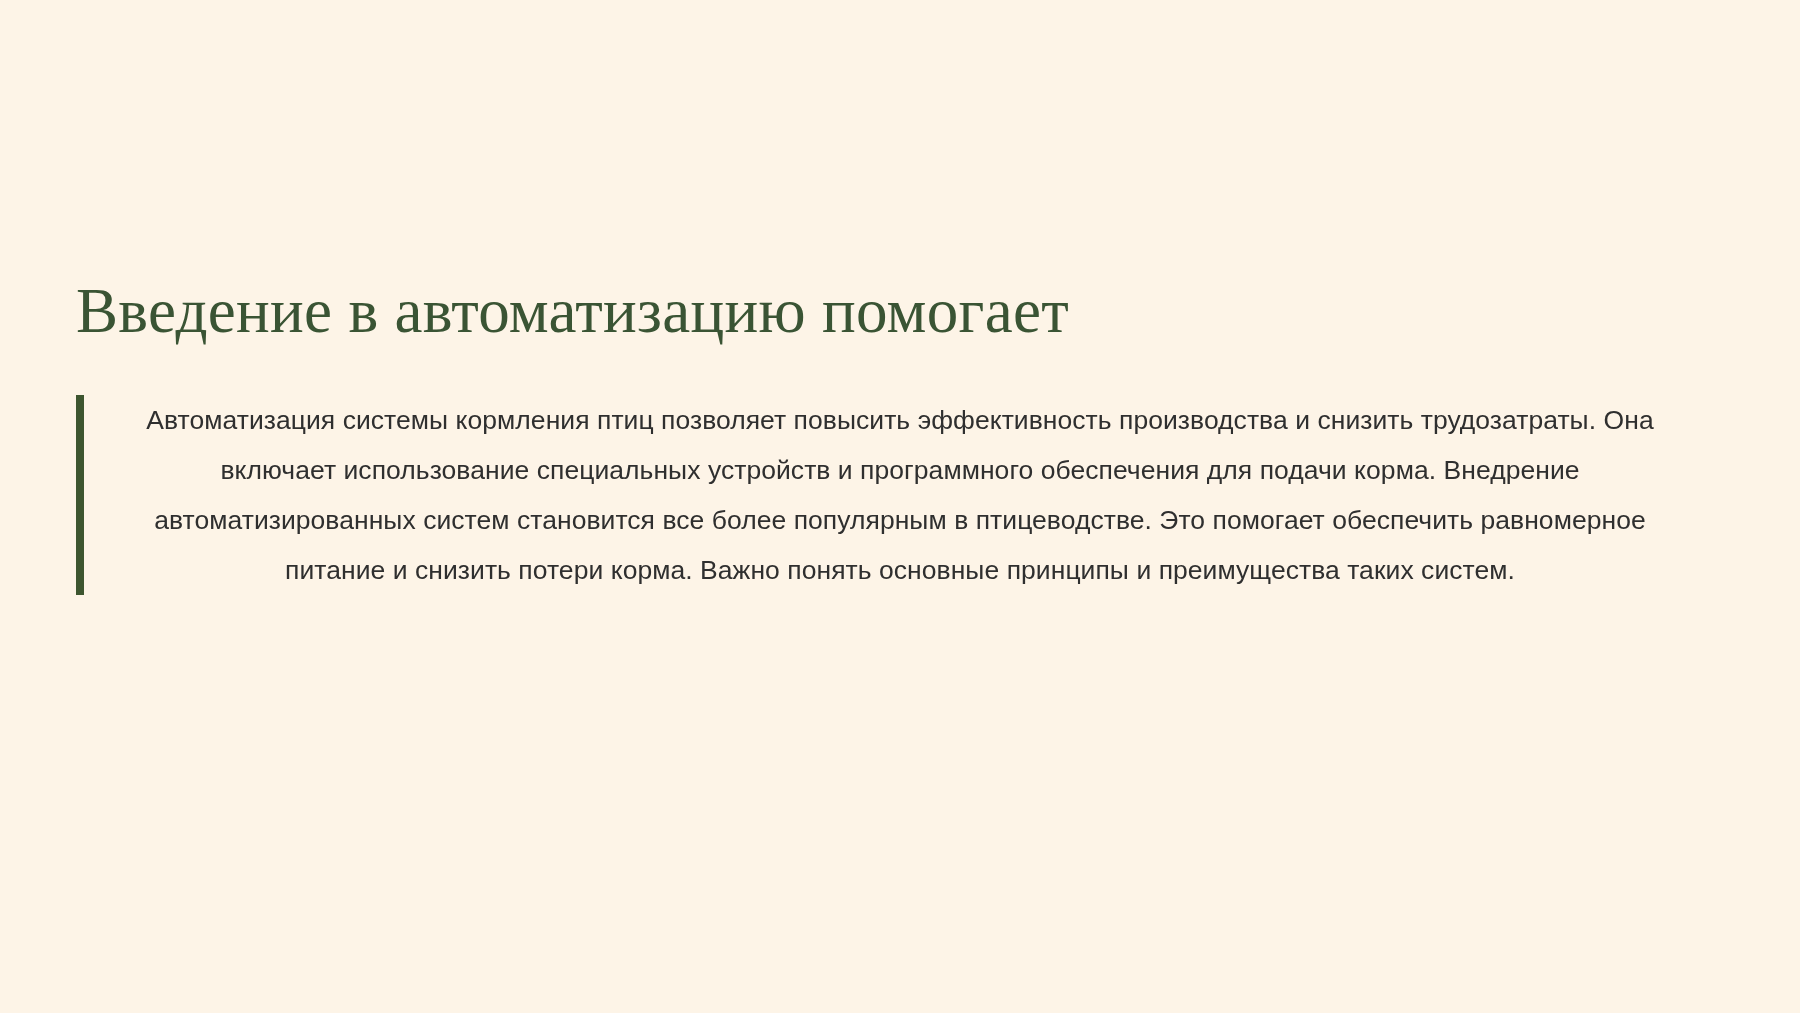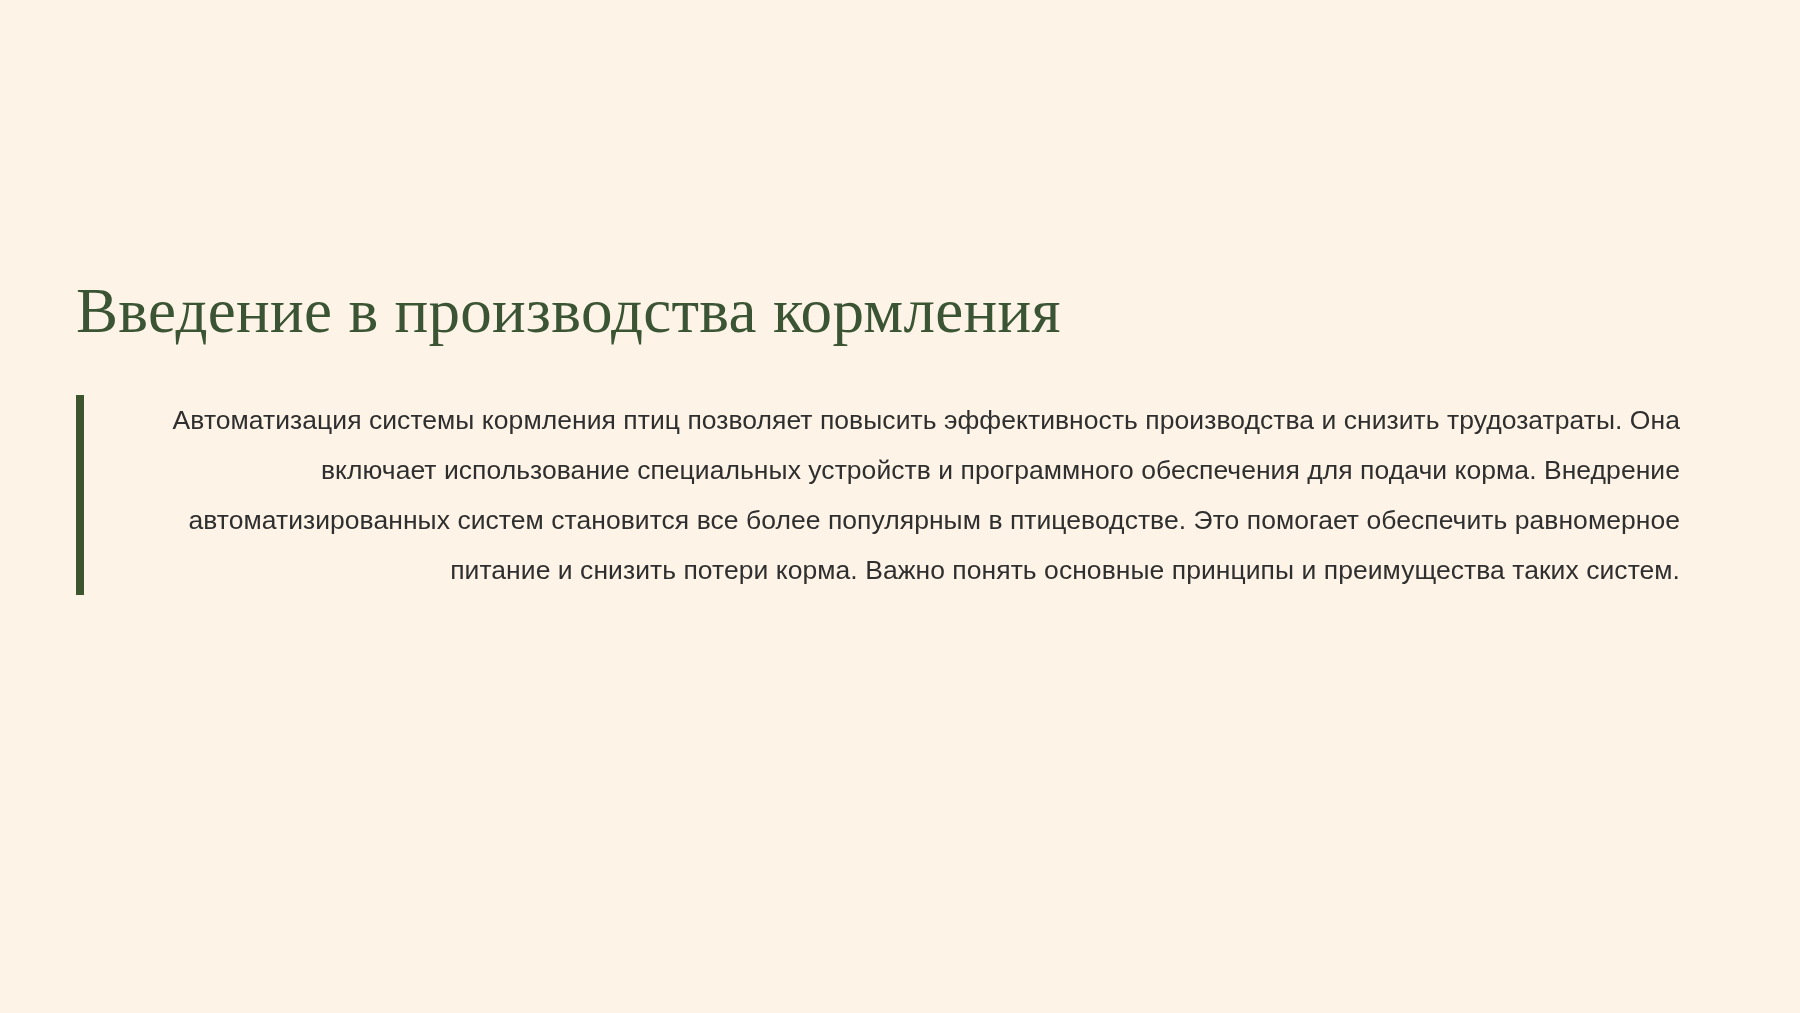--- a/index.html
+++ b/index.html
@@ -63,32 +63,32 @@
 
   .body-text {
     margin: 0;
     padding: 0;
     width: 1560px;
     font-family: "Liberation Sans", "DejaVu Sans", sans-serif;
     font-size: 26.5px;
     line-height: 50px;
     font-weight: 400;
     color: #2f2f2f;
-    text-align: right;
+    text-align: center;
     letter-spacing: 0.05px;
   }
 </style>
 </head>
 <body>
 
 <div class="slide">
 
   <div class="content-wrap">
 
-    <h1 class="slide-title">Введение в производства кормления</h1>
+    <h1 class="slide-title">Введение в автоматизацию помогает</h1>
 
     <div class="body-block">
       <span class="accent-bar"></span>
       <p class="body-text">Автоматизация системы кормления птиц позволяет повысить эффективность производства и снизить трудозатраты. Она включает использование специальных устройств и программного обеспечения для подачи корма. Внедрение автоматизированных систем становится все более популярным в птицеводстве. Это помогает обеспечить равномерное питание и снизить потери корма. Важно понять основные принципы и преимущества таких систем.</p>
     </div>
 
   </div>
 
 </div>
 

